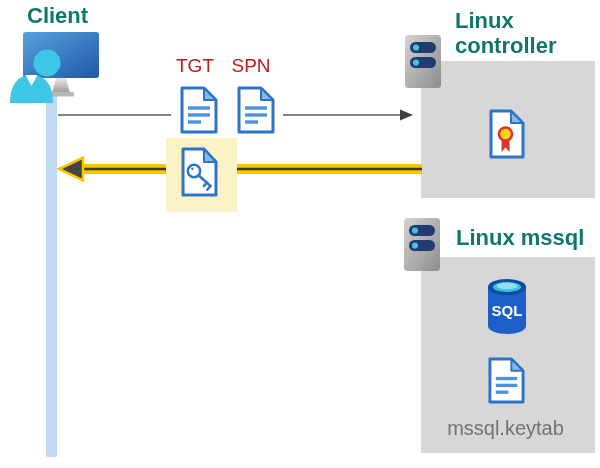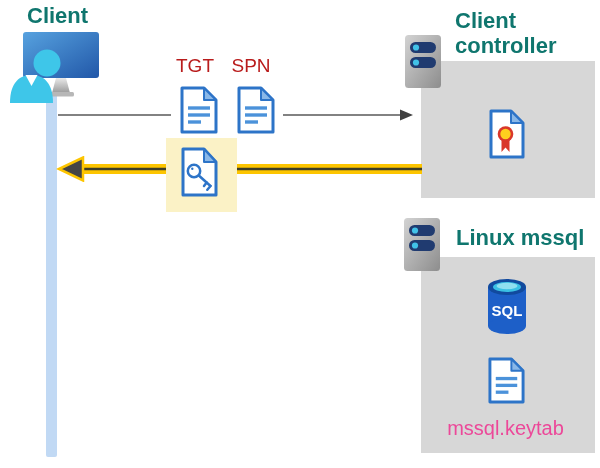--- a/index.html
+++ b/index.html
@@ -24,21 +24,21 @@
   .key-doc{left:180px;top:147px;z-index:3;}
   .dc-server{left:404px;top:34px;z-index:3;}
   .dc-label{left:455px;top:8px;width:132px;}
   .dc-panel{left:421px;top:61px;width:174px;height:137px;background:#d7d7d7;z-index:0;}
   .cert-icon{left:488px;top:109px;z-index:3;}
   .lx-server{left:403px;top:217px;z-index:3;}
   .lx-label{left:456px;top:225px;width:140px;white-space:nowrap;}
   .lx-panel{left:421px;top:257px;width:174px;height:196px;background:#d7d7d7;z-index:0;}
   .sql-icon{left:486px;top:278px;z-index:3;}
   .keytab-doc{left:487px;top:356px;z-index:3;}
-  .keytab-label{left:421px;top:417px;width:169px;text-align:center;font-size:20px;color:#ec4899;z-index:3;}
+  .keytab-label{left:421px;top:417px;width:169px;text-align:center;font-size:20px;color:#737373;z-index:3;}
 </style>
 </head>
 <body>
 
 <div class="canvas">
 
   <div class="abs heading client-label">Client</div>
 
   <svg class="abs client-icon" width="94" height="74" viewBox="0 0 94 74">
     <defs>
@@ -111,21 +111,21 @@
     <g stroke="#2d74c8" fill="none" stroke-width="2.5" stroke-linecap="round">
       <circle cx="14" cy="24" r="6.2"></circle>
       <circle cx="12.3" cy="21.8" r="1.2" fill="#2d74c8" stroke="none"></circle>
       <path d="M18.8 28.5 L30.5 39"></path>
       <path d="M26.7 35.5 L24 39"></path>
       <path d="M30.5 39 L27.3 42.7"></path>
     </g>
   </svg>
 
   <div class="abs dc-panel"></div>
-  <div class="abs heading dc-label">Client controller</div>
+  <div class="abs heading dc-label">Linux controller</div>
 
   <svg class="abs dc-server" width="38" height="55" viewBox="0 0 38 55">
     <defs>
       <linearGradient id="gSrv1" x1="0" y1="0" x2="1" y2="1">
         <stop offset="0" stop-color="#d3d3d3"></stop>
           <stop offset="1" stop-color="#8d8d8d"></stop>
       </linearGradient>
     </defs>
     <rect x="1" y="1" width="36" height="53" rx="3.5" fill="url(#gSrv1)"></rect>
     <rect x="6" y="8" width="26" height="11" rx="5.5" fill="#203b70"></rect>

